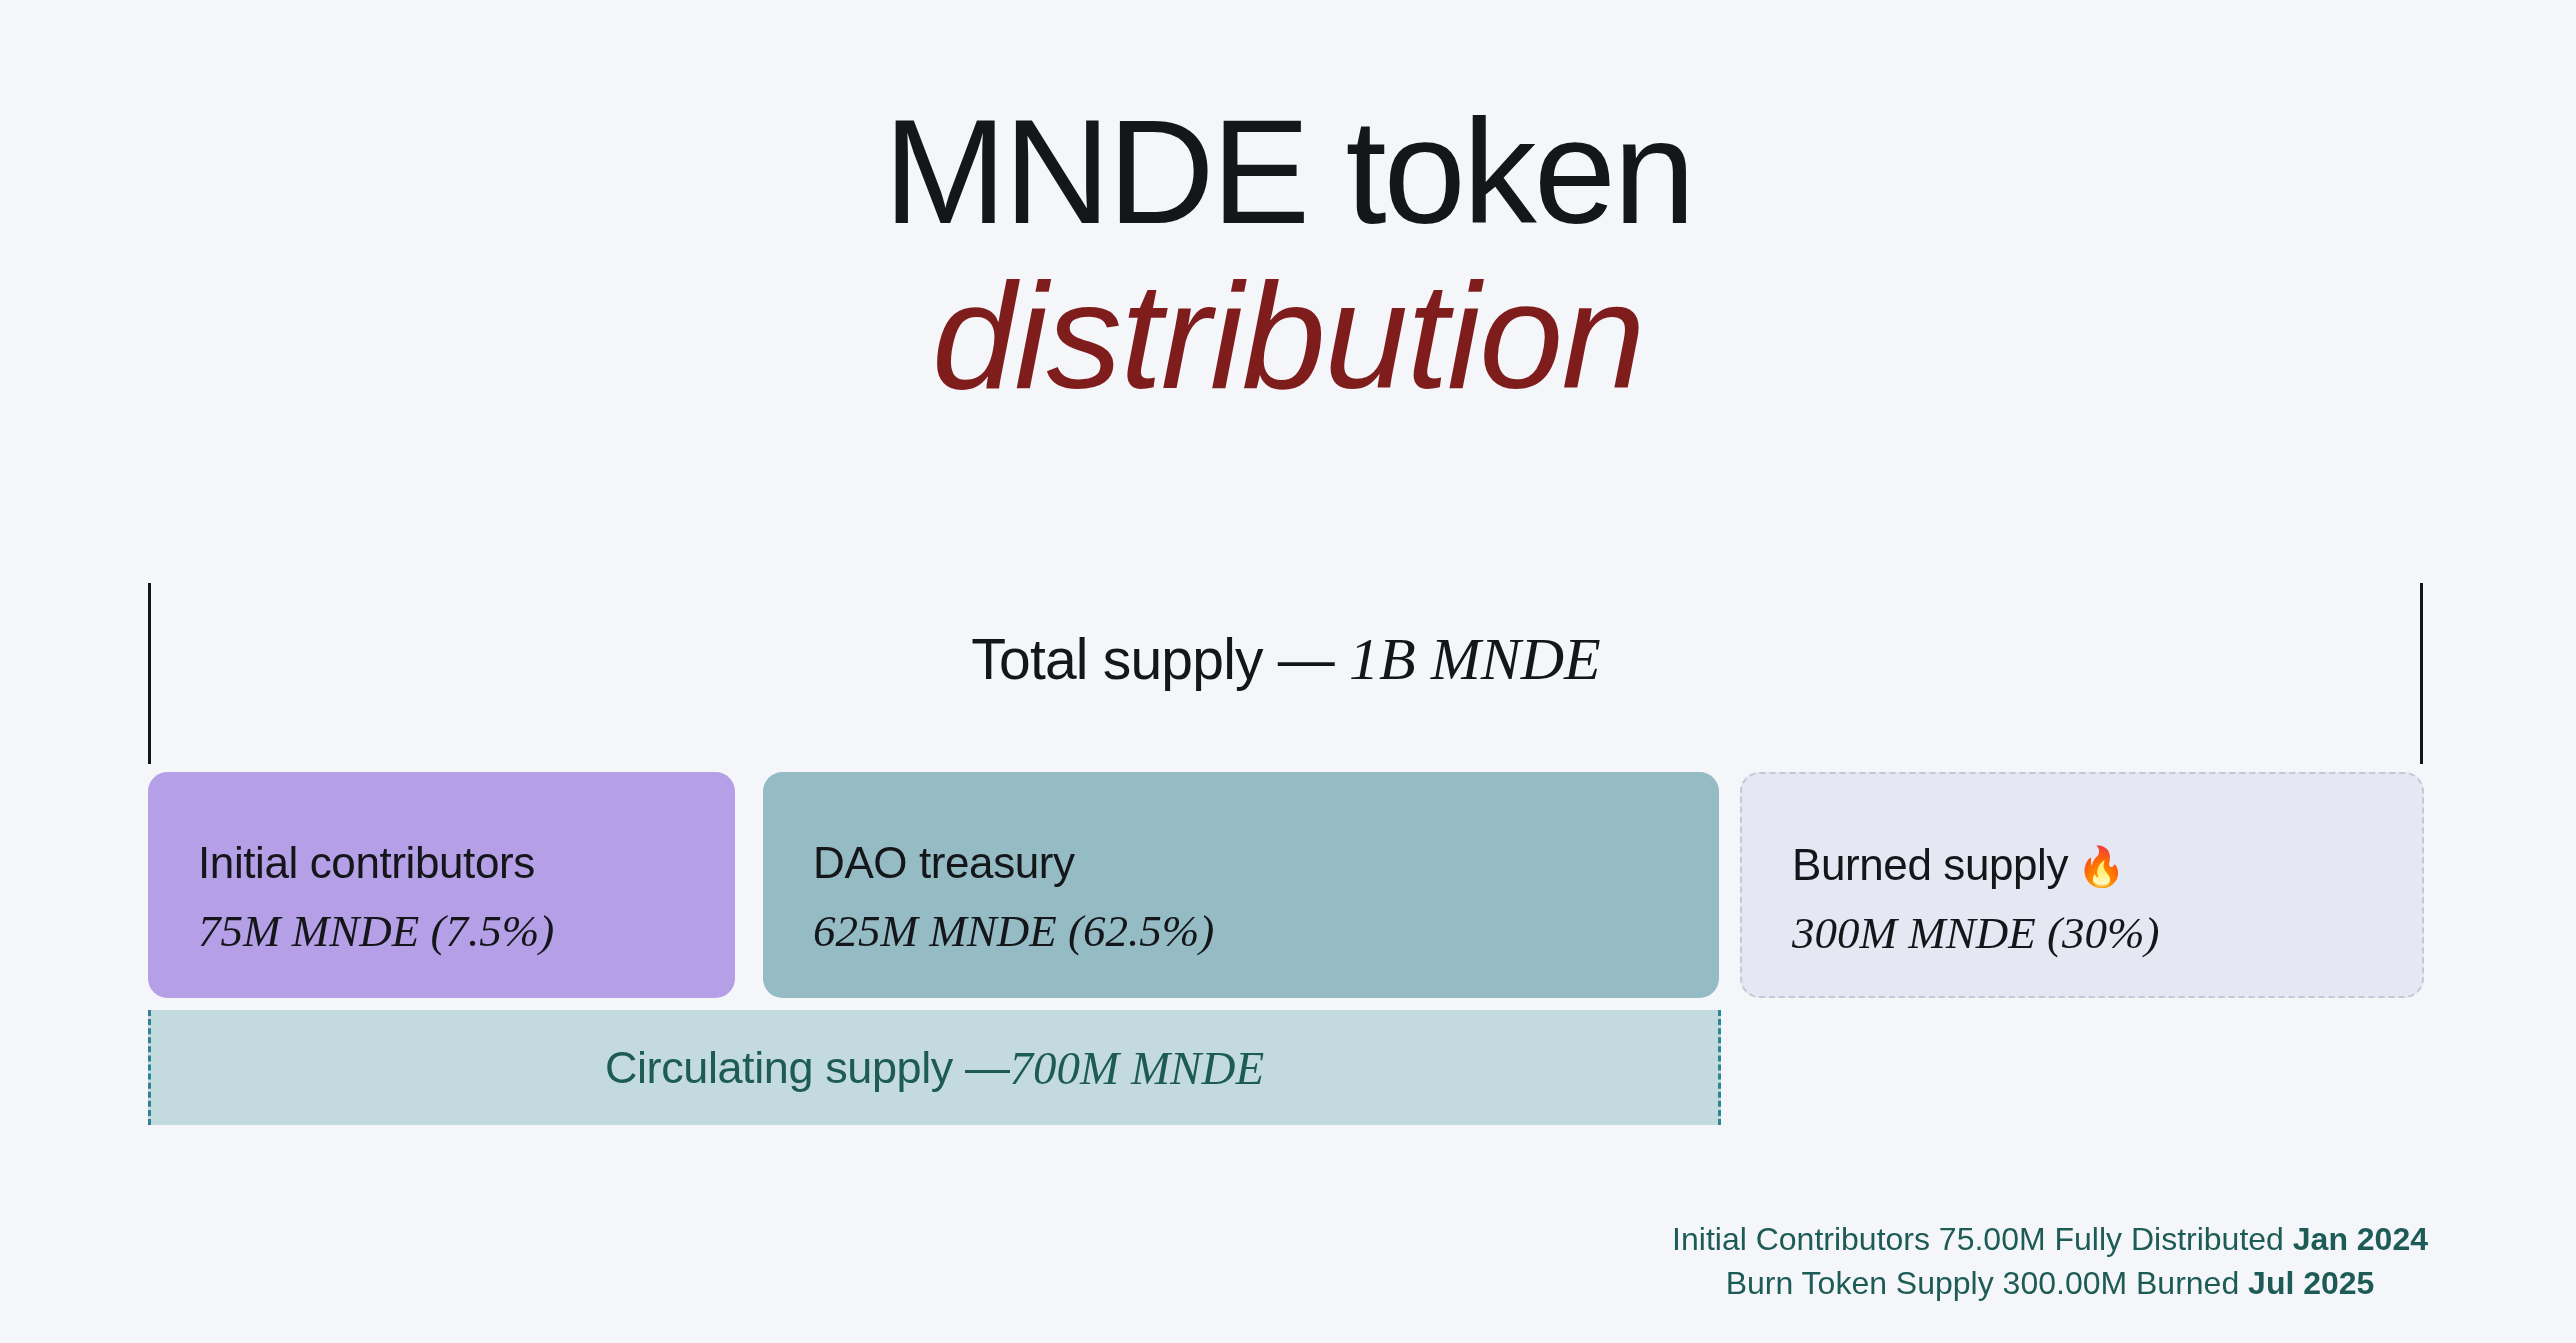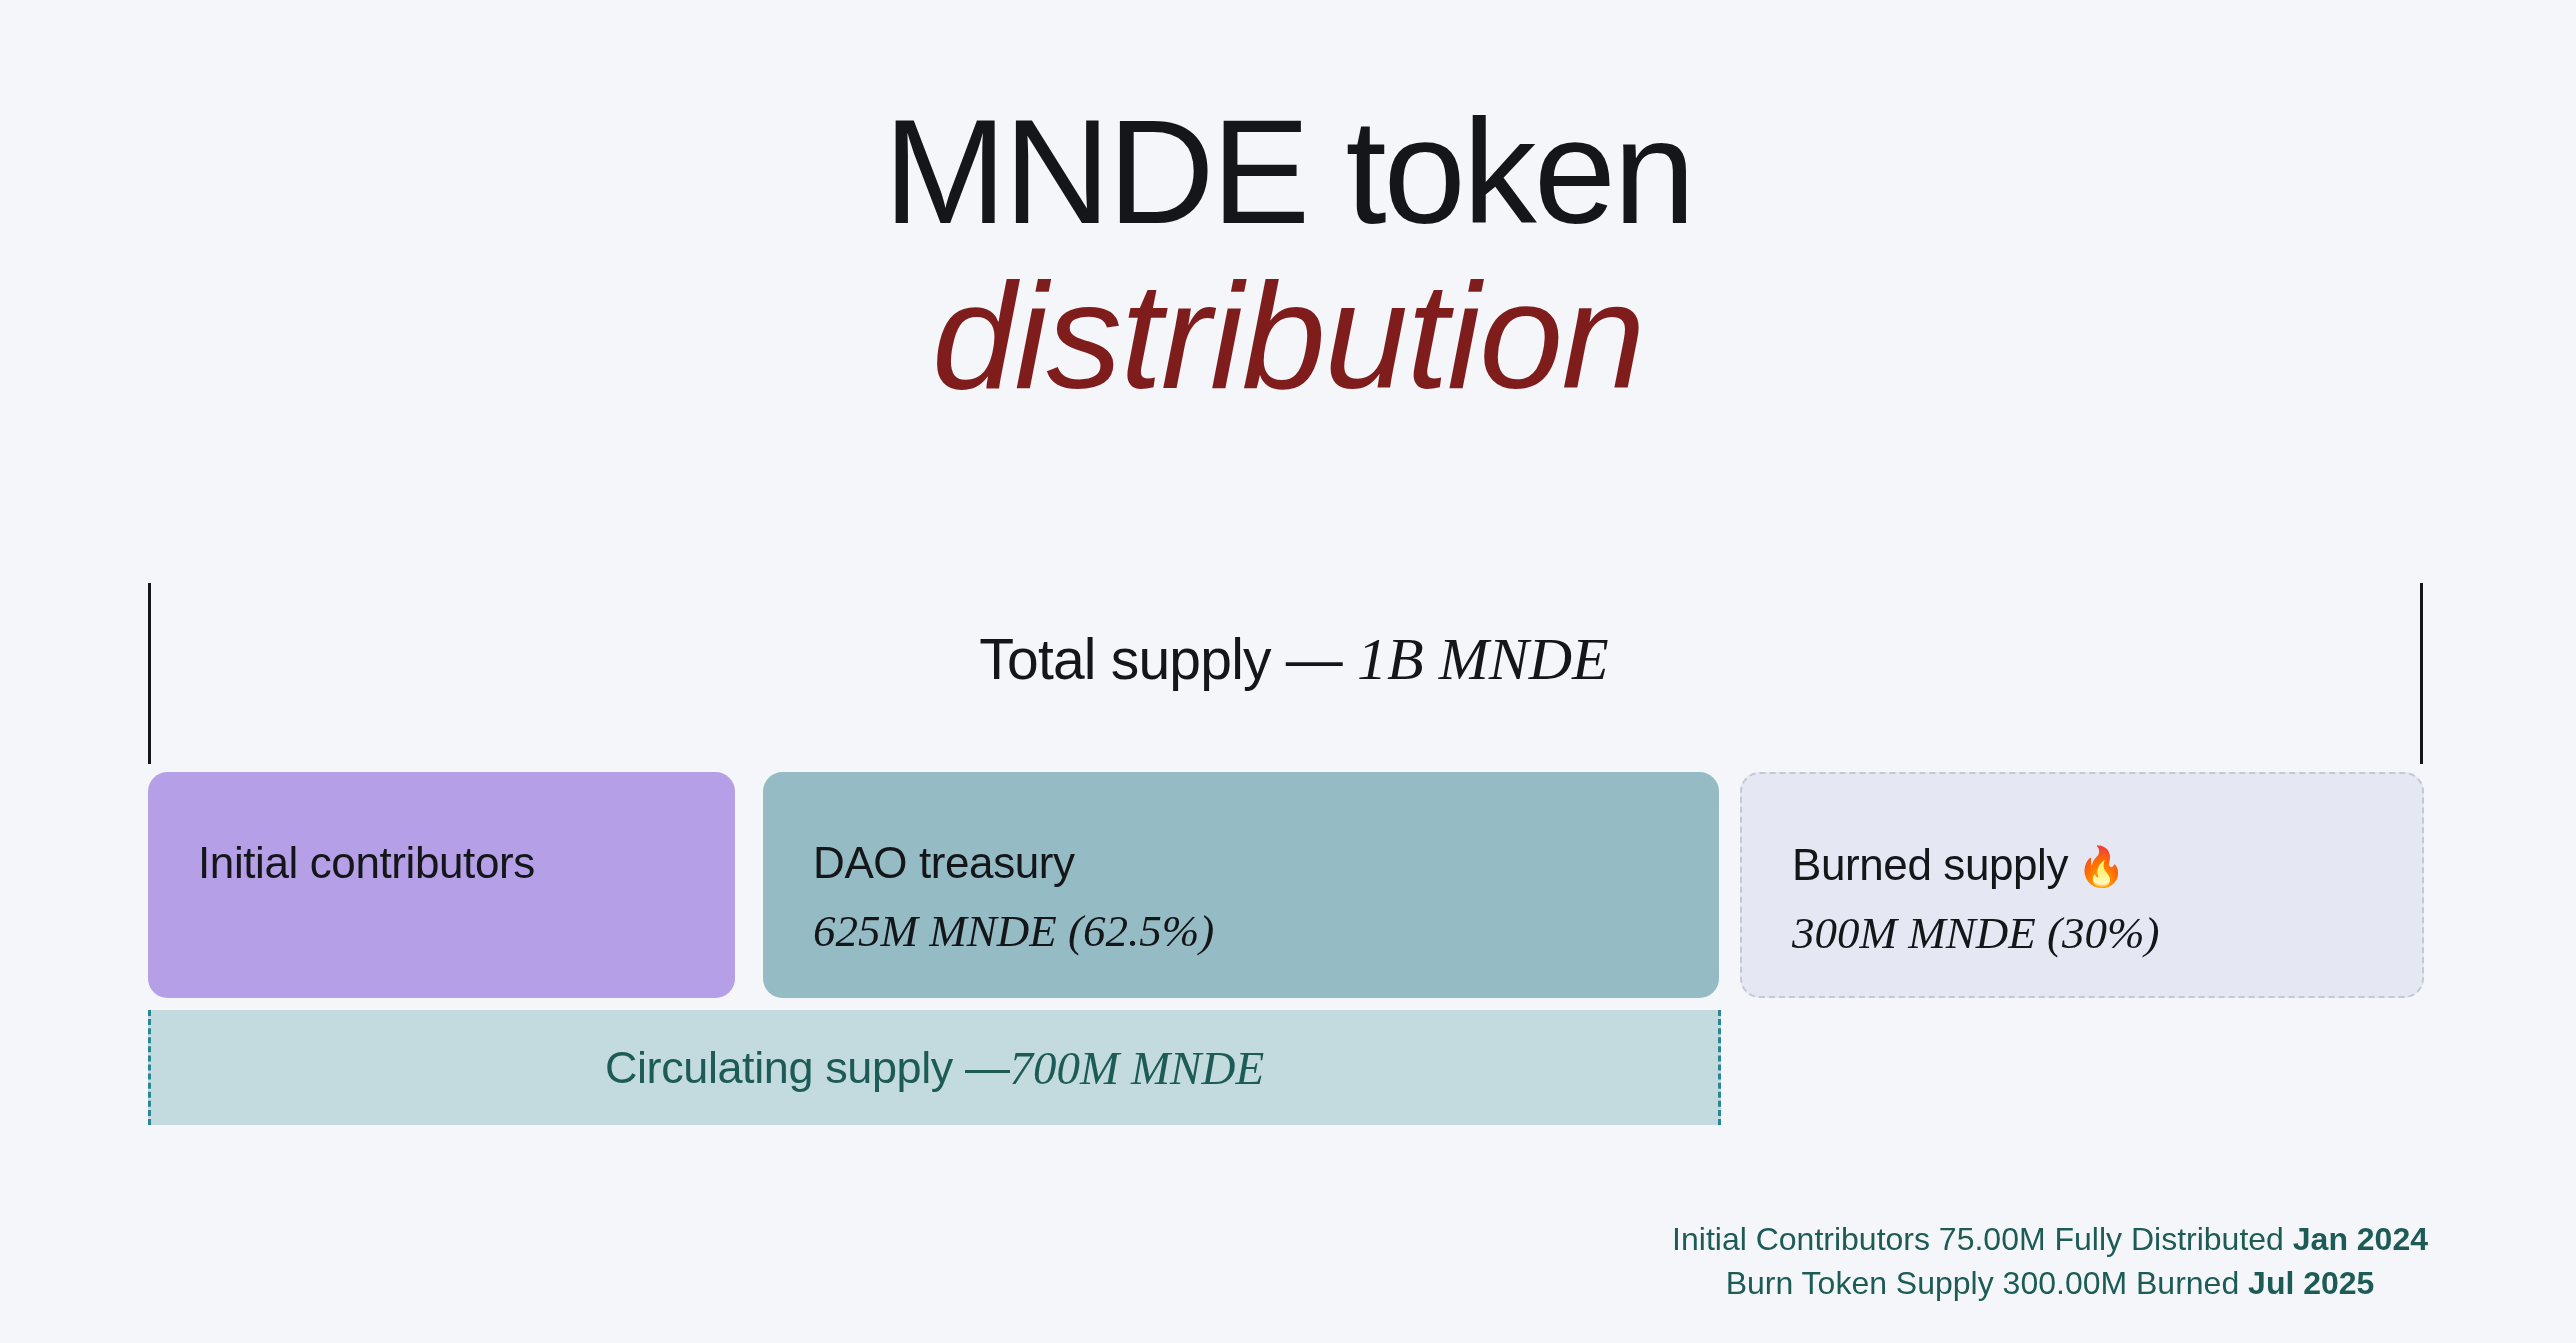--- a/index.html
+++ b/index.html
@@ -51,21 +51,21 @@
     width: 3px;
     height: 181px;
     background: #14161a;
   }
   .scale-tick.left  { left: 148px; }
   .scale-tick.right { left: 2420px; }
 
   .total-supply {
     position: absolute;
     top: 625px;
-    left: 156px;
+    left: 148px;
     width: 2276px;
     text-align: center;
     white-space: nowrap;
   }
   .total-supply .ts-sans {
     font-family: "Liberation Sans", sans-serif;
     font-size: 57px;
     font-weight: 400;
     color: #14161a;
     letter-spacing: -0.8px;
@@ -195,20 +195,21 @@
 <div class="scale-tick right"></div>
 
 <div class="total-supply">
   <span class="ts-sans">Total supply — </span><span class="ts-serif">1B MNDE</span>
 </div>
 
 <div class="bars-row">
 
   <div class="bar bar-contributors">
     <span class="bar-label">Initial contributors</span>
+    <span class="bar-value">75M MNDE (7.5%)</span>
   </div>
 
   <div class="bar bar-treasury">
     <span class="bar-label">DAO treasury</span>
     <span class="bar-value">625M MNDE (62.5%)</span>
   </div>
 
   <div class="bar bar-burned">
     <span class="bar-label"><span>Burned supply</span><span class="flame-icon">🔥</span></span>
     <span class="bar-value">300M MNDE (30%)</span>

